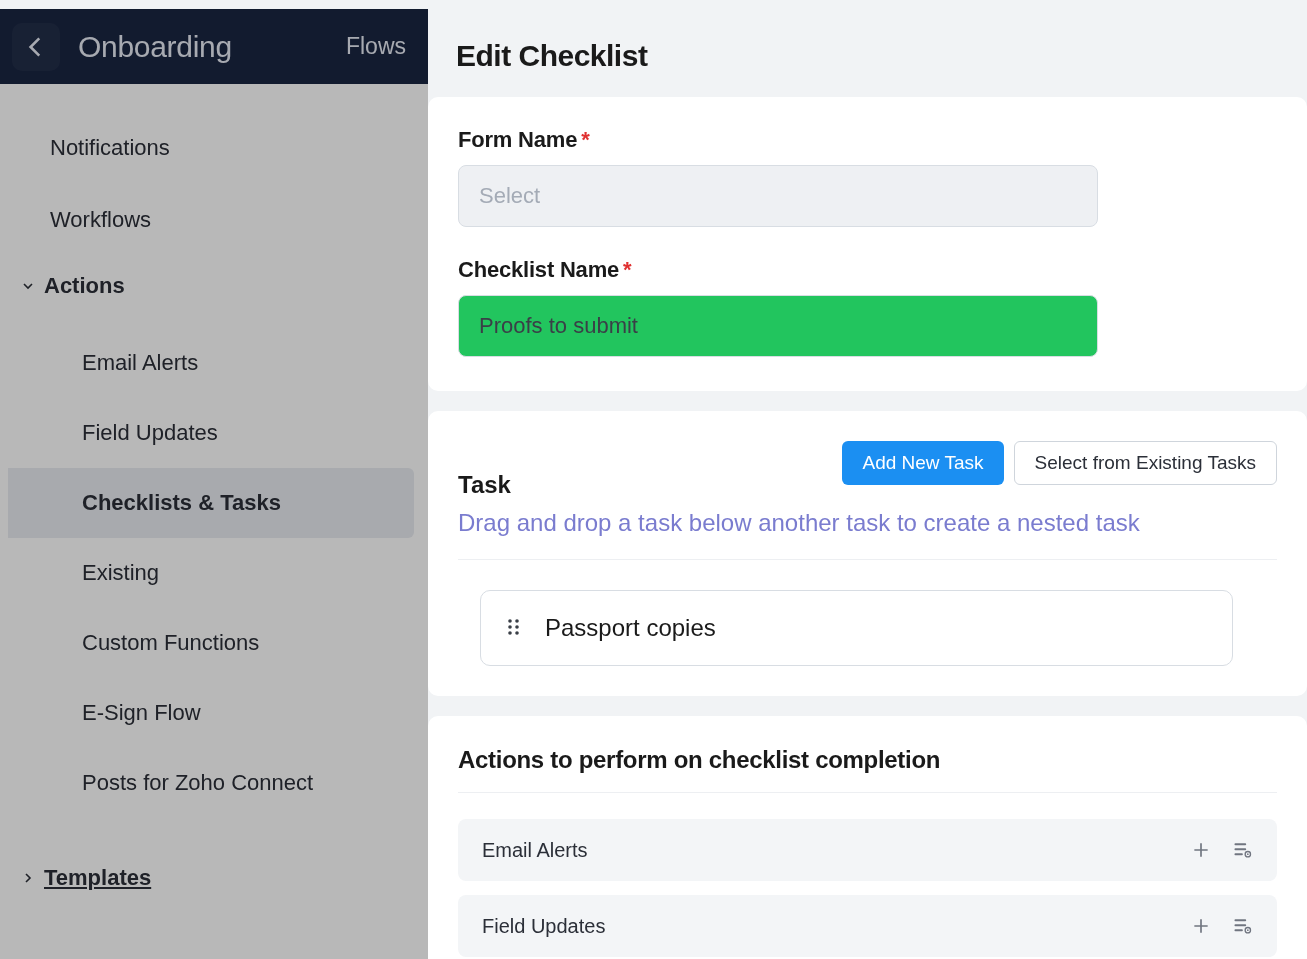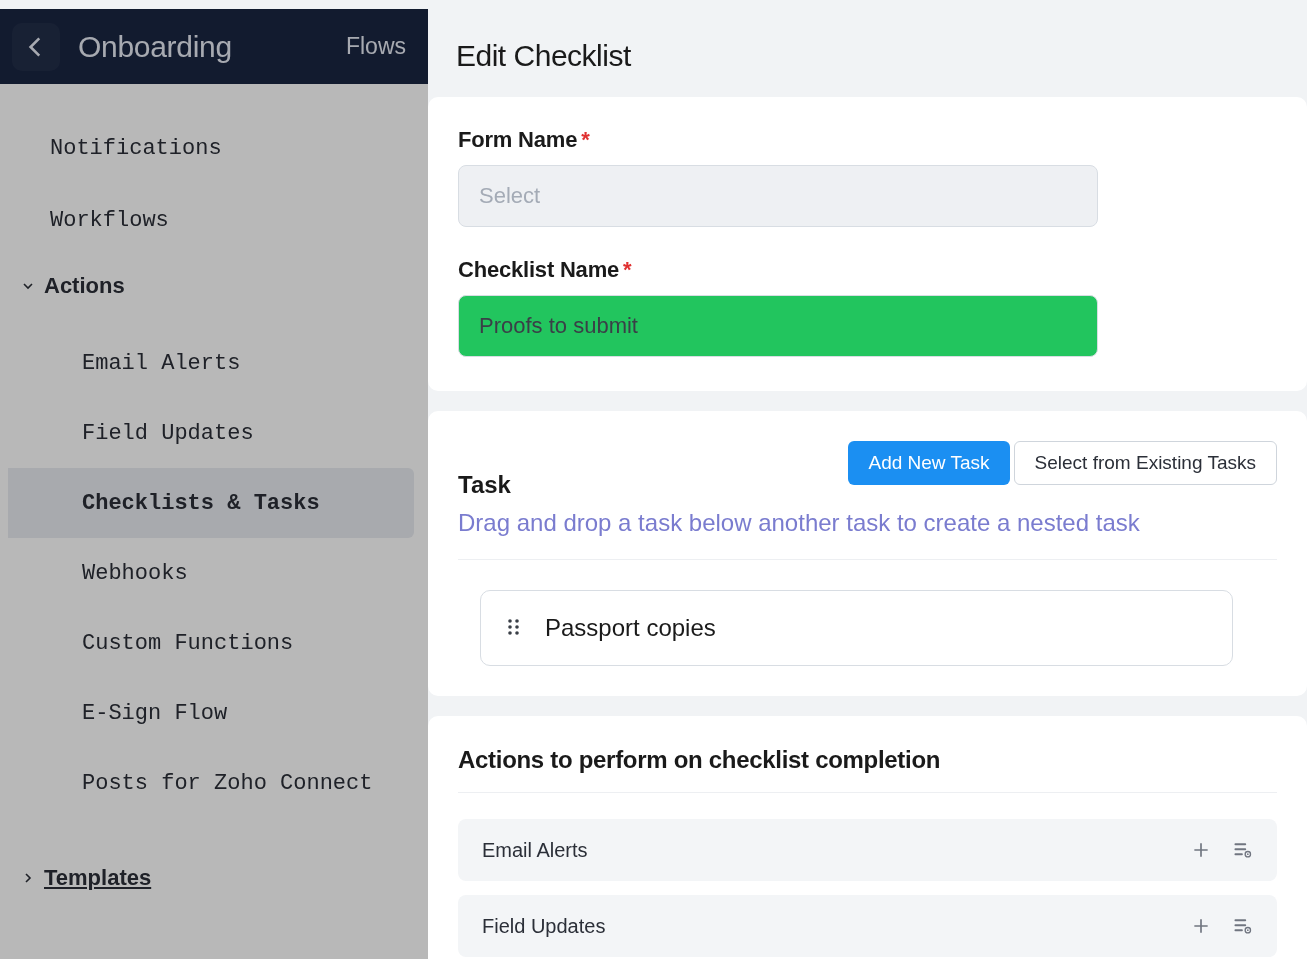--- a/index.html
+++ b/index.html
@@ -60,21 +60,20 @@
     padding: 28px 0 0 0;
     font-size: 22px;
     color: #2b2f38;
   }
   .nav-item {
     padding: 0 12px 0 50px;
     height: 72px;
     display: flex;
     align-items: center;
     cursor: pointer;
-    font-family: Liberation Mono, monospace;
   }
   .nav-group-header {
     padding: 0 0 0 20px;
     height: 60px;
     display: flex;
     align-items: center;
     font-weight: 600;
     gap: 8px;
     cursor: pointer;
   }
@@ -99,21 +98,21 @@
   .main {
     flex: 1;
     background: #f1f3f5;
     border-top-left-radius: 10px;
     padding: 30px 0 0 0;
     height: 100%;
     overflow: hidden;
   }
   .main-title {
     font-size: 30px;
-    font-weight: 400;
+    font-weight: 700;
     padding: 0 0 24px 28px;
     letter-spacing: -0.5px;
   }
   .card {
     background: #ffffff;
     border-radius: 10px;
     margin: 0 0 20px 0;
     padding: 30px 30px 34px 30px;
   }
   .cards-wrap { padding: 0 0 0 0; }
@@ -149,21 +148,21 @@
     display: flex;
     align-items: flex-start;
     justify-content: space-between;
     width: 100%;
   }
   .task-title {
     font-size: 24px;
     font-weight: 800;
     margin-top: 30px;
   }
-  .task-btns { display: flex; gap: 4px; border-radius: 16px; }
+  .task-btns { display: flex; gap: 10px; border-radius: 16px; }
   .btn-primary {
     background: #1b8ff2;
     color: #ffffff;
     border: none;
     border-radius: 6px;
     padding: 0 20px;
     height: 44px;
     font-size: 19px;
     font-weight: 500;
     cursor: pointer;
@@ -251,21 +250,21 @@
       <div class="nav-group-header">
         <svg class="chev" viewBox="0 0 24 24">
             <path d="M6 9 L12 15 L18 9"></path>
           </svg>
         <span>Actions</span>
       </div>
       <div class="nav-sub">
         <div class="nav-item">Email Alerts</div>
         <div class="nav-item">Field Updates</div>
         <div class="nav-item active">Checklists &amp; Tasks</div>
-        <div class="nav-item">Webhooks</div>
+        <div class="nav-item">Existing</div>
         <div class="nav-item">Custom Functions</div>
         <div class="nav-item">E-Sign Flow</div>
         <div class="nav-item">Posts for Zoho Connect</div>
       </div>
 
       <div class="nav-group-header" style="margin-top:30px;text-decoration:underline;">
         <svg class="chev" viewBox="0 0 24 24">
             <path d="M9 6 L15 12 L9 18"></path>
           </svg>
         <span>Templates</span>

